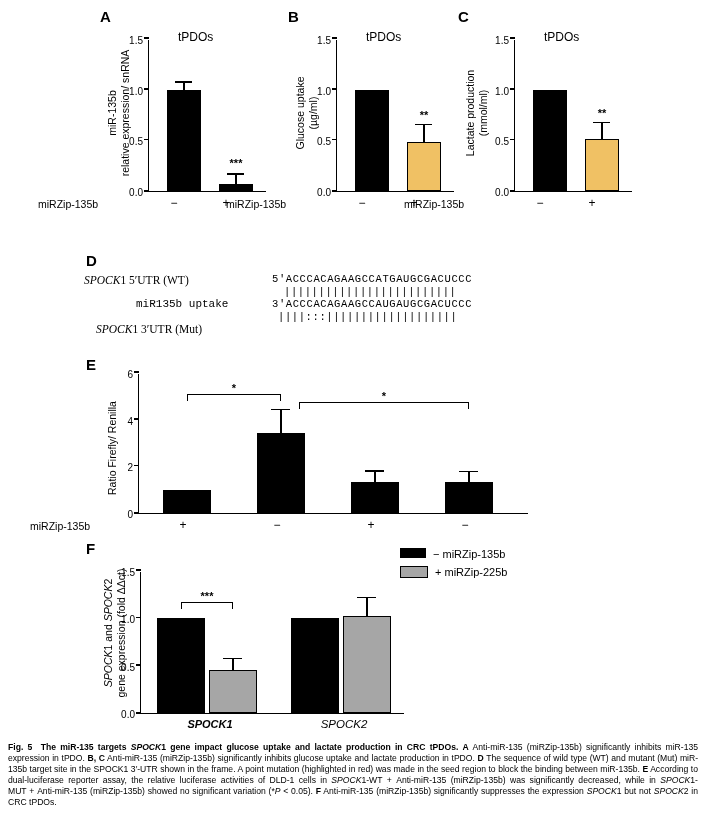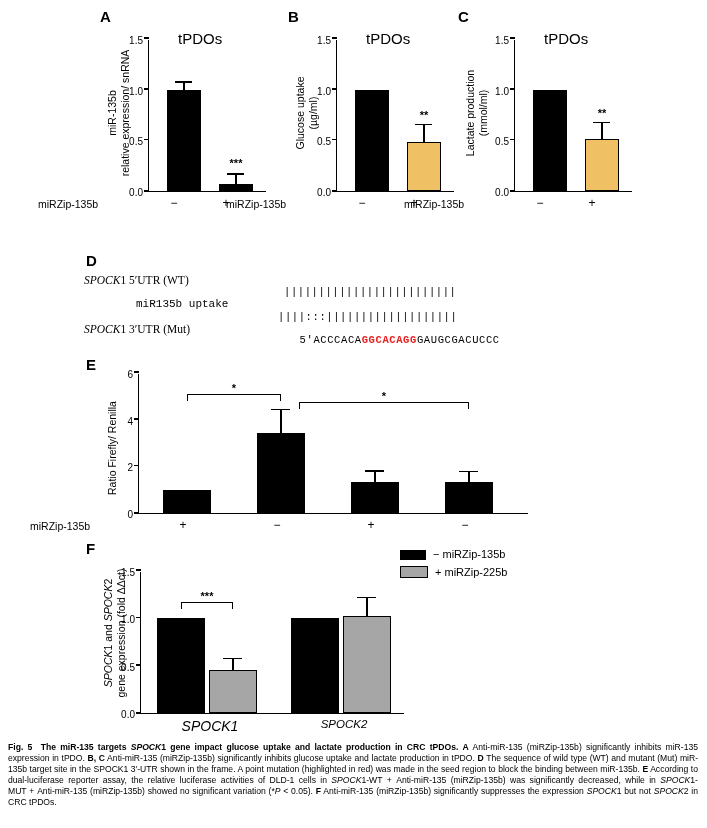--- a/index.html
+++ b/index.html
@@ -2,21 +2,21 @@
 <html><head>
 <meta charset="utf-8">
 <style>
   html,body{margin:0;padding:0;}
   body{
     width:707px;height:828px;background:#ffffff;
     font-family:"Liberation Sans", sans-serif;
     color:#000;position:relative;overflow:hidden;
   }
   .panel-letter{font-weight:bold;font-size:15px;}
-  .chart-title{font-size:15px;}
+  .chart-title{font-size:12px;}
 
   
   .plot{position:absolute;}
   .plotarea{position:absolute;border-left:1.6px solid #000;border-bottom:1.6px solid #000;box-sizing:border-box;}
   .tick{position:absolute;left:-5px;width:5px;height:1.6px;background:#000;}
   .ticklab{position:absolute;font-size:10px;text-align:right;transform:translateY(-50%);}
   .bar{position:absolute;bottom:0;box-sizing:border-box;}
   .err{position:absolute;width:1.5px;background:#000;}
   .errcap{position:absolute;height:1.5px;background:#000;}
   .ylab{position:absolute;transform-origin:0 0;transform:rotate(-90deg);font-size:10.5px;text-align:center;line-height:1.25;}
@@ -24,21 +24,21 @@
   .rowlab{position:absolute;font-size:10.5px;}
   .sigtxt{position:absolute;font-size:11px;font-weight:bold;text-align:center;}
   .sigline{position:absolute;height:1.3px;background:#000;}
   .sigtick{position:absolute;width:1.3px;background:#000;}
   .seqrow{position:absolute;white-space:pre;}
   .seq-label{position:absolute;font-family:"Liberation Serif", serif;font-size:11.5px;white-space:nowrap;}
   .ital{font-style:italic;}
   .red{color:#e8231f;font-weight:bold;}
 
   
-  .legend-item{display:flex;align-items:flex-end;margin-bottom:6px;}
+  .legend-item{display:flex;align-items:flex-start;margin-bottom:6px;}
   .legend-swatch{width:26px;height:10px;margin-right:7px;}
   .legend-text{font-size:11px;}
 
   
   .caption{position:absolute;left:8px;top:742px;width:690px;font-size:8.6px;line-height:1.29;text-align:justify;}
   .caption b{font-weight:bold;}
   .caption i{font-style:italic;}
 </style>
 </head>
 <body>
@@ -141,34 +141,33 @@
   <div class="xcat" style="left:130px;top:188px;width:28px;">+</div>
   <div class="rowlab" style="left:-44px;top:190px;">miRZip-135b</div>
 </div>
 
 <div style="position:absolute;left:84px;top:252px;width:560px;height:95px;">
   <div class="panel-letter" style="position:absolute;left:2px;top:0px;">D</div>
 
   <div class="seq-label" style="left:0px;top:22px;">
     <span class="ital">SPOCK</span><span>1 5′UTR (WT)</span>
   </div>
+  <div class="seqrow" style="left:188px;top:21px;font-family:'Liberation Mono',monospace;font-size:10.5px;letter-spacing:0.6px;">5′ACCCACAGAAGCCATGAUGCGACUCCC</div>
 
   <div class="seqrow" style="left:200px;top:34px;font-family:'Liberation Mono',monospace;font-size:10.5px;letter-spacing:0.6px;color:#000;">|||||||||||||||||||||||||</div>
 
   <div class="seq-label" style="left:52px;top:46px;font-family:'Liberation Mono',monospace;font-size:11px;">
     <span>miR135b uptake</span>
   </div>
+  <div class="seqrow" style="left:188px;top:46px;font-family:'Liberation Mono',monospace;font-size:10.5px;letter-spacing:0.6px;">3′ACCCACAGAAGCCAUGAUGCGACUCCC</div>
 
   <div class="seqrow" style="left:194px;top:59px;font-family:'Liberation Mono',monospace;font-size:10.5px;letter-spacing:0.6px;">||||:::|||||||||||||||||||</div>
 
-  <div class="seq-label" style="left:0px;top:71px;">
+  <div class="seq-label" style="left:12px;top:71px;">
     <span class="ital">SPOCK</span><span>1 3′UTR (Mut)</span>
-  </div>
-  <div style="position:absolute;left:188px;top:70px;font-family:'Liberation Mono',monospace;font-size:10.5px;letter-spacing:0.6px;white-space:pre;">
-    <span>5′ACCCACA</span><span class="red">GGCACAGG</span><span>GAUGCGACUCCC</span>
   </div>
 </div>
 
 <div class="plot" style="left:84px;top:356px;width:560px;height:180px;">
   <div class="panel-letter" style="position:absolute;left:2px;top:0px;">E</div>
 
   <div class="ylab" style="left:22px;top:162px;width:140px;">
     <span>Ratio Firefly/ Renilla</span>
   </div>
 
@@ -241,21 +240,21 @@
     <div class="bar" style="left:202px;width:48px;height:96.6px;background:#A6A6A6;border:1.3px solid #000;"></div>
     <div class="err" style="left:225px;bottom:96.6px;height:18px;"></div>
     <div class="errcap" style="left:216px;bottom:114.6px;width:19px;"></div>
 
     <div class="sigline" style="left:40px;bottom:110px;width:52px;"></div>
     <div class="sigtick" style="left:40px;bottom:104px;height:6px;"></div>
     <div class="sigtick" style="left:91px;bottom:104px;height:6px;"></div>
     <div class="sigtxt" style="left:41px;bottom:111px;width:50px;">***</div>
   </div>
 
-  <div class="xcat ital" style="left:86px;top:178px;width:80px;font-size:14px;">SPOCK1</div>
+  <div class="xcat ital" style="left:86px;top:178px;width:80px;font-size:11px;font-weight:bold;">SPOCK1</div>
   <div class="xcat ital" style="left:220px;top:178px;width:80px;font-size:11.5px;">SPOCK2</div>
 
   <div style="position:absolute;left:316px;top:8px;">
     <div class="legend-item">
       <div class="legend-swatch" style="background:#000;"></div>
       <div class="legend-text">− miRZip-135b</div>
     </div>
     <div class="legend-item">
       <div class="legend-swatch" style="background:#A6A6A6;border:1px solid #000;"></div>
       <div class="legend-text">+ miRZip-225b</div>

